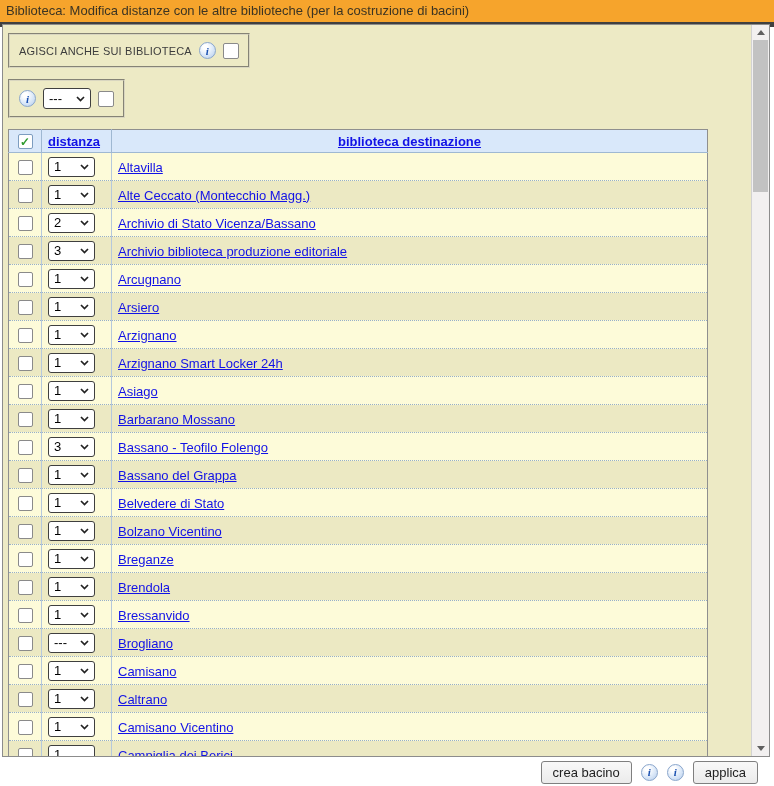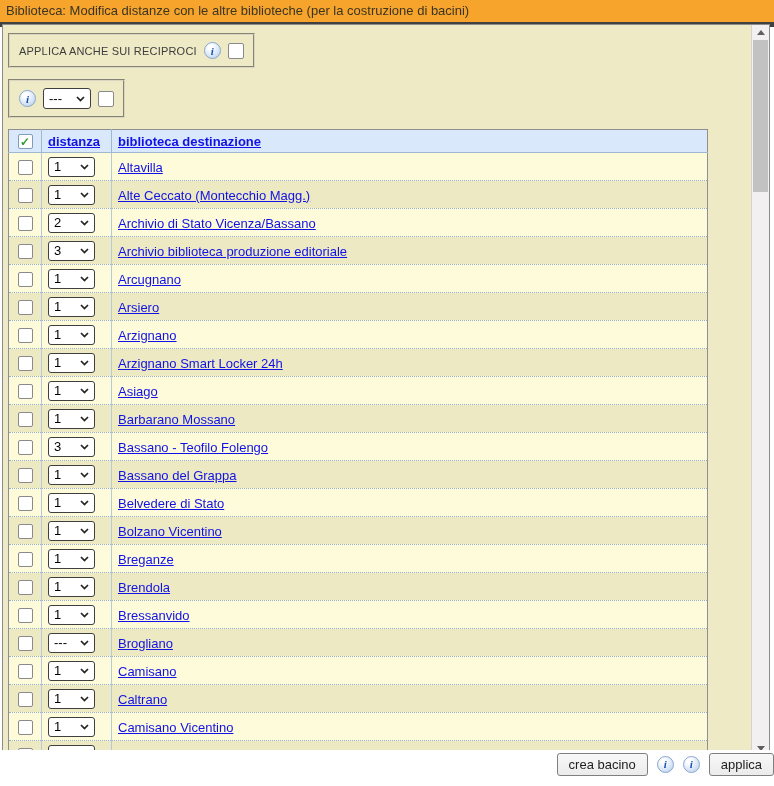--- a/index.html
+++ b/index.html
@@ -59,21 +59,21 @@
   table.dist-table{
     width:700px;border-collapse:collapse;background:#FDFBD9;
     border:1px solid #8f8f8f;table-layout:fixed;
   }
   .col-cb{width:26px;}
   .col-dist{width:57px;}
   thead tr{background:#D9E8FA;height:23px;}
   th{border-right:1px solid #9FB8D2;border-bottom:1px solid #9FB8D2;
      text-align:left;padding:2px 6px;}
   th.col-cb{text-align:center;padding:2px 3px;}
-  th:last-child{border-right:none;}
+  th:last-child{border-right:none;text-align:center;}
   .th-link{font-size:13px;font-weight:bold;color:#1212E6;white-space:nowrap;}
   tbody td{
     height:25px;padding:1px 6px;border-right:1px solid #B5C8DC;overflow:hidden;
   }
   tbody td:last-child{border-right:none;margin-top:20px;}
   tbody tr + tr td{border-top:1px dotted #97AFC9;}
   tbody td.col-cb{text-align:center;padding:1px 3px;}
   tr.row-light{background:#FDFBD9;}
   tr.row-dark{background:#ECE9C3;}
   .row-link{font-size:13px;color:#1212E6;text-decoration:underline;white-space:nowrap;}
@@ -86,43 +86,43 @@
     align-items:center;justify-content:center;cursor:pointer;}
   .sb-btn.up{top:0;}
   .sb-btn.down{bottom:0;}
   .tri-up{width:0;height:0;border-left:4px solid transparent;border-right:4px solid transparent;
     border-bottom:5px solid #606060;display:block;}
   .tri-down{width:0;height:0;border-left:4px solid transparent;border-right:4px solid transparent;
     border-top:5px solid #606060;display:block;}
   .sb-thumb{position:absolute;top:15px;left:1px;right:1px;height:152px;background:#C2C2C2;}
   
   .footer{
-    position:absolute;left:0;bottom:8px;width:774px;height:28px;background:#ffffff;
+    position:absolute;left:0;bottom:0;width:774px;height:28px;background:#ffffff;
     display:flex;align-items:center;justify-content:flex-end;gap:9px;
-    padding-right:0;box-sizing:border-box;
+    padding-right:16px;box-sizing:border-box;
   }
   .btn{
     font-family:"Liberation Sans",sans-serif;font-size:13px;color:#222;
     background:linear-gradient(#f8f8f8,#ebebeb);
     border:1px solid #7f7f7f;border-radius:3px;padding:3px 11px;cursor:pointer;white-space:nowrap;
   }
 </style>
 </head>
 <body>
 
 <div class="titlebar">
   <span>Biblioteca: Modifica distanze con le altre biblioteche (per la costruzione di bacini)</span>
 </div>
 
 <div class="main-frame">
   <div class="scroll-area">
 
     <div class="filter-row">
       <div class="fbox">
-        <span class="flabel">APPLICA ANCHE SUI RECIPROCI</span>
+        <span class="flabel">AGISCI ANCHE SUI BIBLIOTECA</span>
         <span class="info">i</span>
         <span class="cb cb-lg"></span>
       </div>
     </div>
 
     <div class="filter-row">
       <div class="fbox">
         <span class="info">i</span>
         <div class="sel sel-sm">
           <span>---</span>

